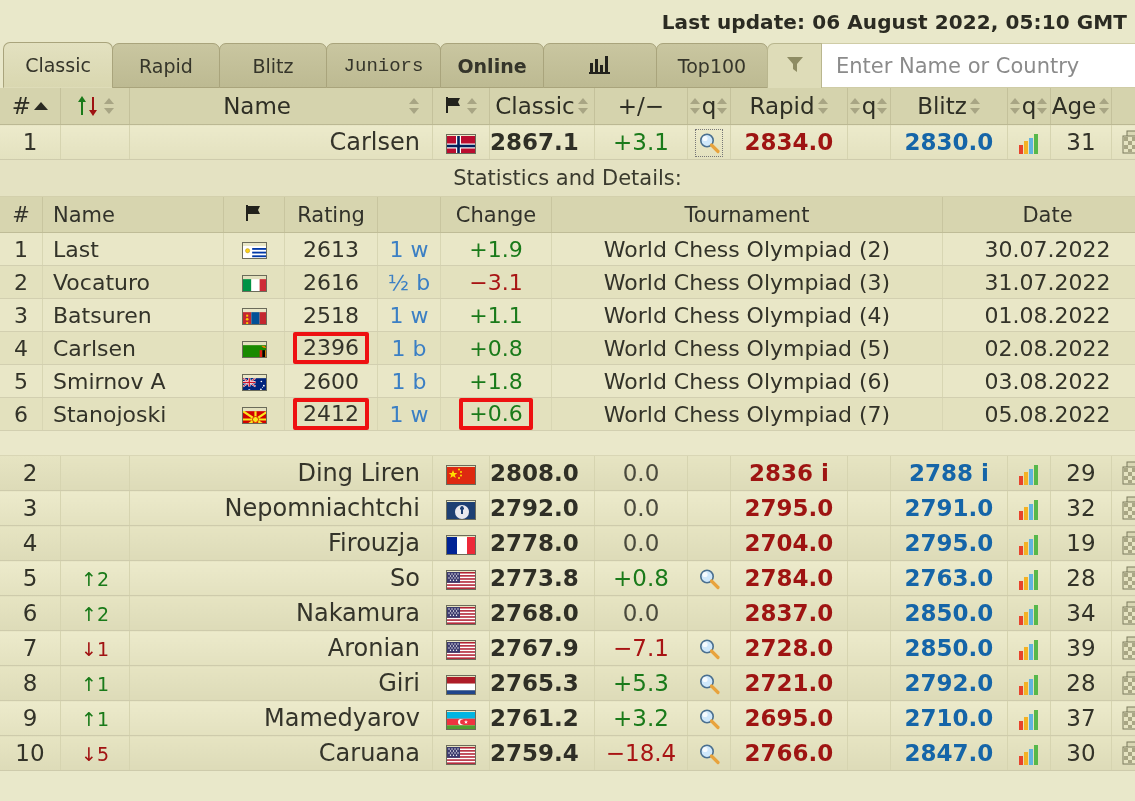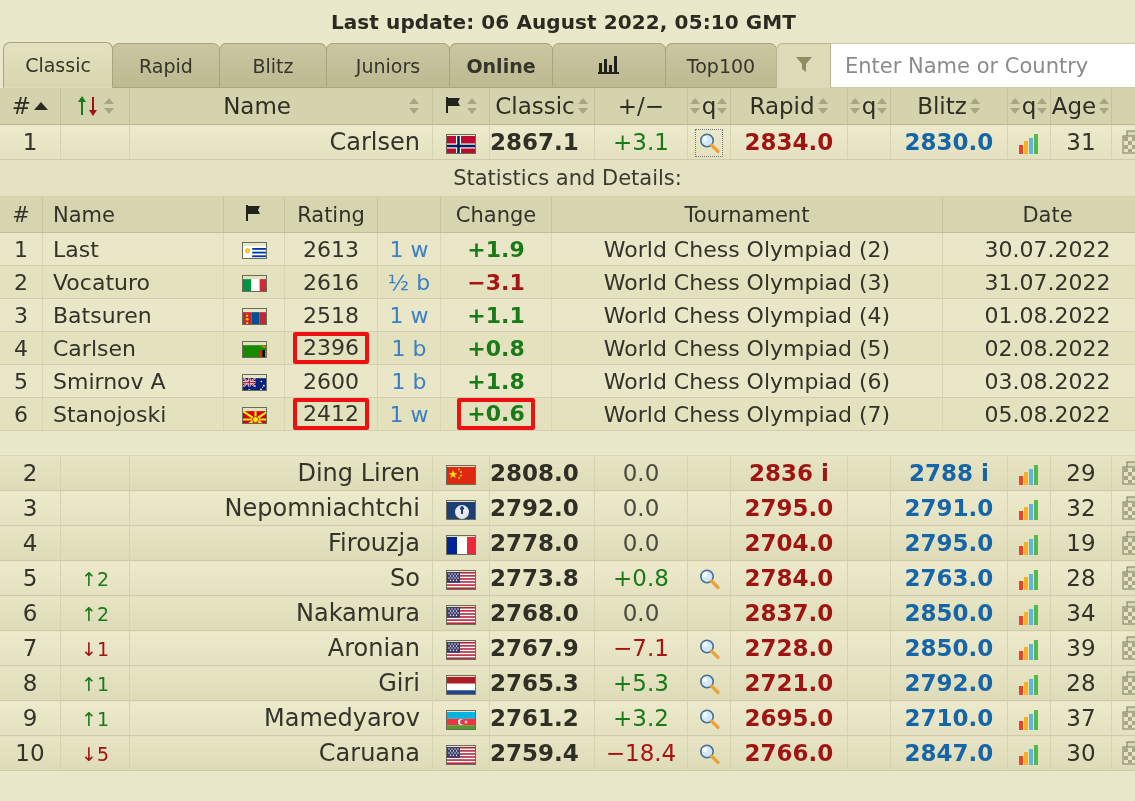--- a/index.html
+++ b/index.html
@@ -7,21 +7,21 @@
     width:1135px;height:801px;overflow:hidden;
     background:#e8e7c8;
     font-family:"DejaVu Sans","Liberation Sans",sans-serif;
     color:#333329;
     -webkit-font-smoothing:none;
   }
   .page{width:1135px;height:801px;position:relative;background:#e9e8ca;}
 
   
   .last-update{
-    text-align:center;font-size:20px;font-weight:bold;color:#2b2b22;
+    text-align:right;font-size:20px;font-weight:bold;color:#2b2b22;
     padding:10px 8px 6px 0;letter-spacing:.1px;
   }
 
   
   .tabbar{
     display:flex;align-items:flex-end;height:48px;padding:0 3px;
     box-sizing:border-box;position:relative;
   }
   .tabgroup{display:flex;align-items:flex-end;}
   .tab{
@@ -32,21 +32,21 @@
     background-image:linear-gradient(#c9c6a0,#bdba92);
   }
   .tab.active{
     background:#dedcb8;background-image:linear-gradient(#e3e1c0,#d9d7b0);
     border-bottom-color:#dedcb8;height:46px;
   }
   .tab.bold{font-weight:bold;}
   .tab-classic{width:110px;}
   .tab-rapid{width:108px;}
   .tab-blitz{width:108px;}
-  .tab-juniors{width:124px;}
+  .tab-juniors{width:115px;font-family:Liberation Mono, monospace;}
   .tab-online{width:104px;}
   .gap{width:12px;}
   .tab-chart{width:114px;font-size:17px;}
   .tab-top100{width:112px;}
   .gap2{width:22px;}
   .searchwrap{display:flex;align-items:flex-end;}
   .filterbtn{
     width:55px;height:45px;display:flex;align-items:center;justify-content:center;
     background:#dedcb8;border:1px solid #b9b68e;border-bottom:none;
     border-radius:7px 0 0 0;box-sizing:border-box;cursor:pointer;
@@ -115,21 +115,21 @@
     border-bottom:1px solid #d2cfb0;text-align:center;vertical-align:middle;
     background:#e9e7c7;
   }
   .dtable tr.alt td{background:#e3e1be;}
   .dtable td:last-child{border-right:none;}
   .d-num{width:42px;}
   .d-name{width:170px;text-align:left !important;padding-left:10px !important;}
   .d-flag{width:60px;}
   .d-rating{width:92px;margin-left:20px;}
   .d-res{width:62px;color:#3b7fc4;}
-  .d-change{width:110px;font-weight:bold;}
+  .d-change{width:110px;}
   .d-tour{width:390px;}
   .d-date{width:209px;}
   .hl{
     display:inline-block;border:4px solid #ee1111;border-radius:2px;
     padding:0 6px;line-height:24px;background:transparent;box-sizing:border-box;
   }
   .gap-band{height:24px;background:#eae8ca;border-bottom:1px solid #d9d6b5;}
 
   
   .flag{display:inline-block;width:30px;height:20px;border:1px solid #6b6b5a;vertical-align:middle;

